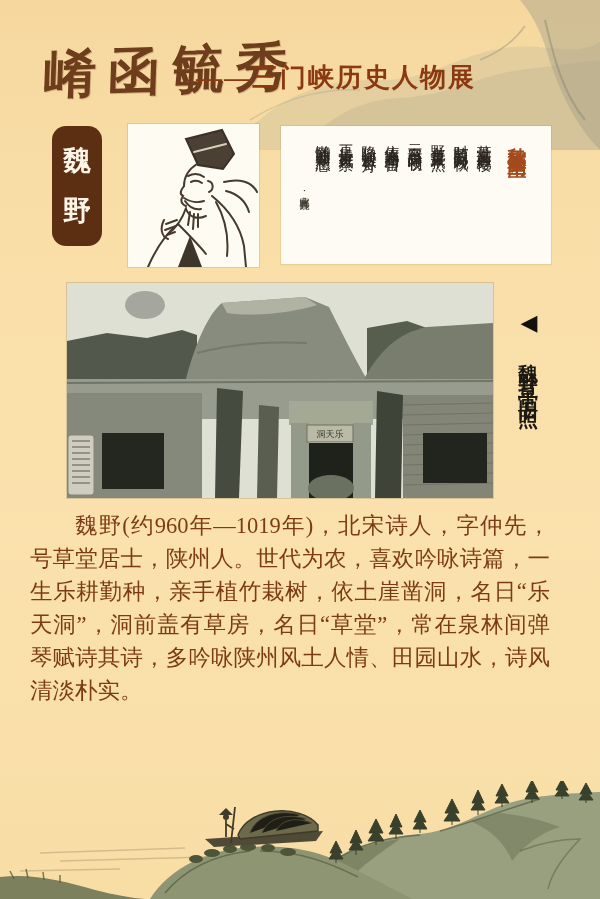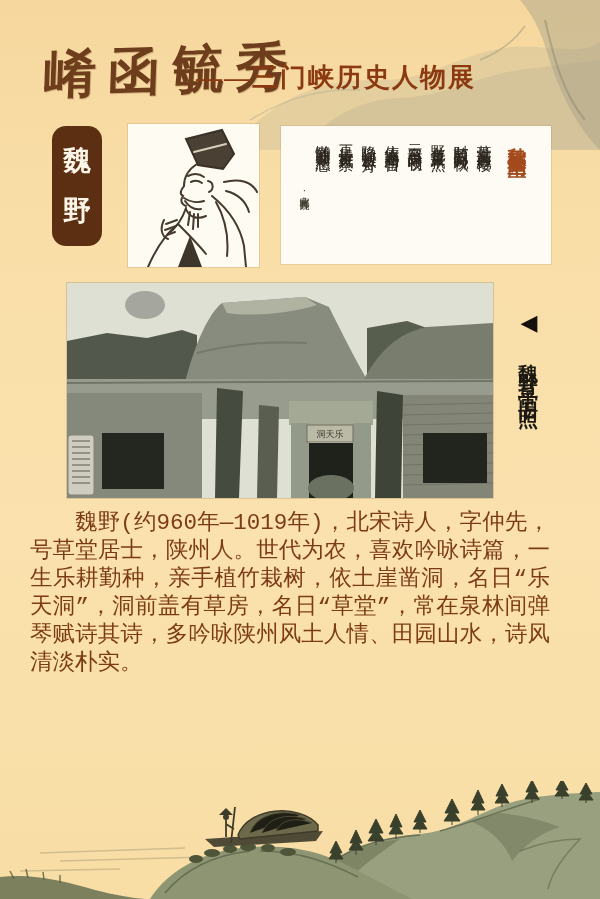--- a/index.html
+++ b/index.html
@@ -61,22 +61,22 @@
     left:511px;top:312px;width:36px;text-align:center;z-index:3;color:#17130d;
   }
   .photo-caption .arrow{font-size:22px;line-height:22px;color:#14100b;}
   .photo-caption .vtext{
     writing-mode:vertical-rl;margin:14px auto 0;font-size:20px;font-weight:600;
     letter-spacing:9px;color:#1c1812;font-family:"DejaVu Serif", serif;
   }
   
   .bio{
     left:30px;top:509px;width:520px;z-index:5;color:#7d3b15;
-    font-size:22.5px;line-height:28px;text-align:justify;text-justify:inter-ideograph;
-    font-family:Liberation Mono, monospace;
+    font-size:22.5px;line-height:33px;text-align:justify;text-justify:inter-ideograph;
+    font-family:Liberation Serif, serif;
   }
   .bio p{margin:0;text-indent:2em;}
   
   .deco-top{left:0;top:0;width:600px;height:150px;z-index:1;}
   .deco-bottom{left:0;bottom:0;width:600px;height:118px;z-index:2;}
 </style>
 </head>
 <body>
 
 <div class="page">

